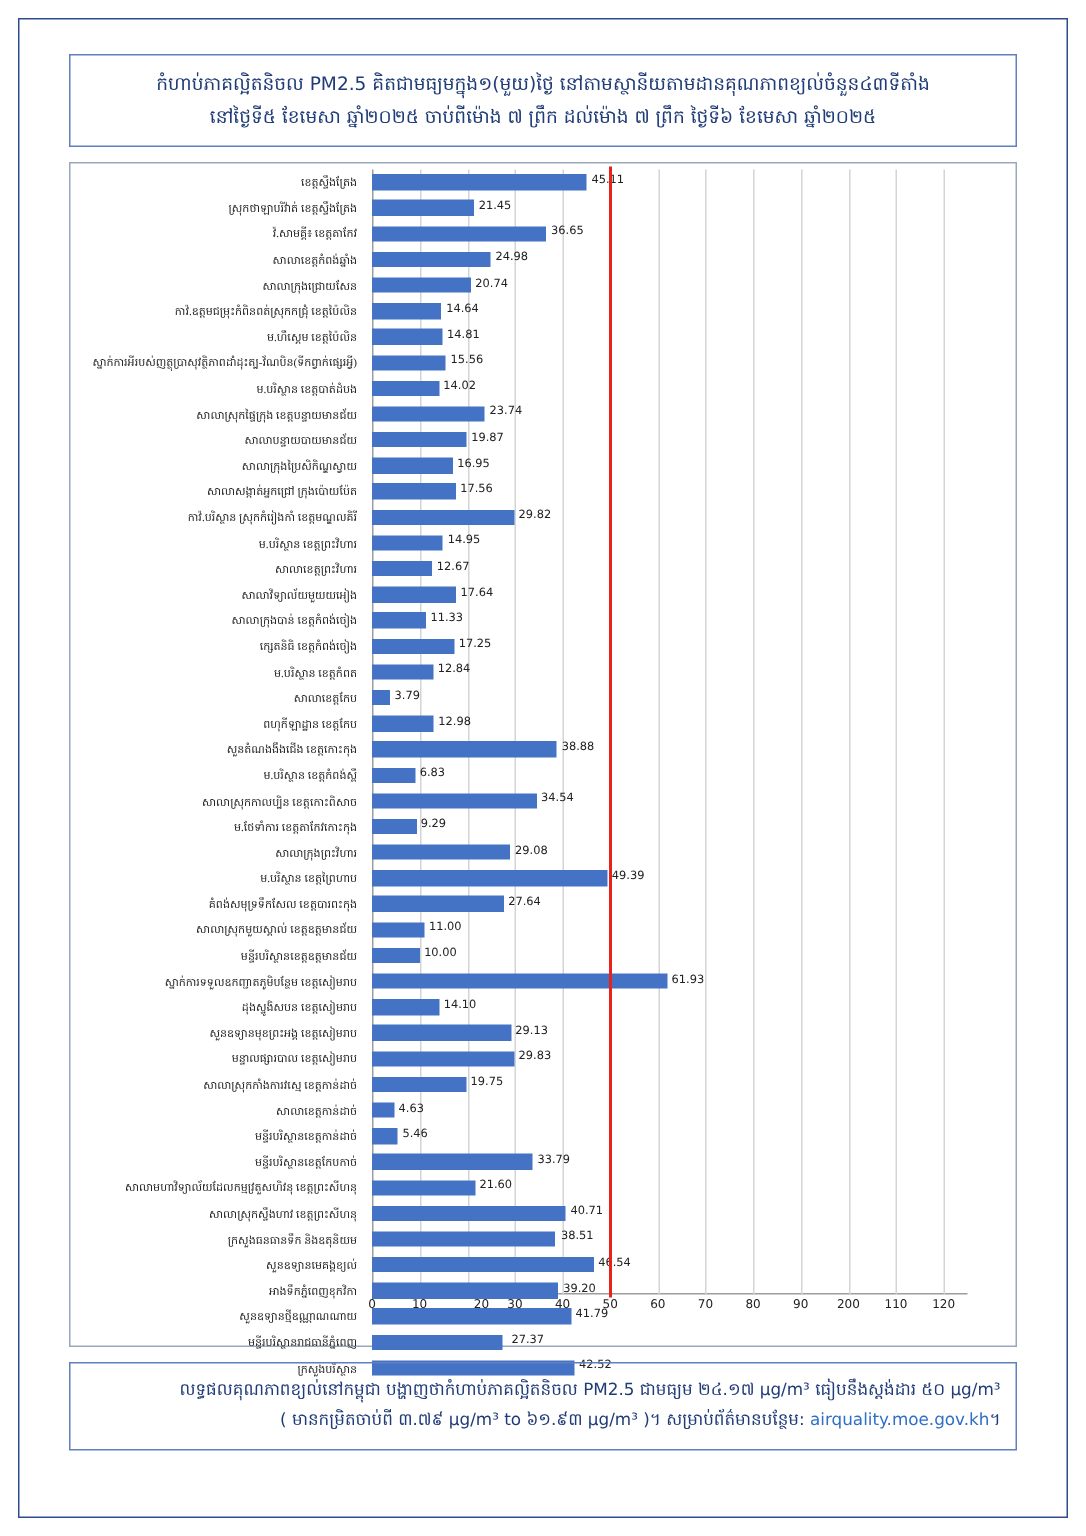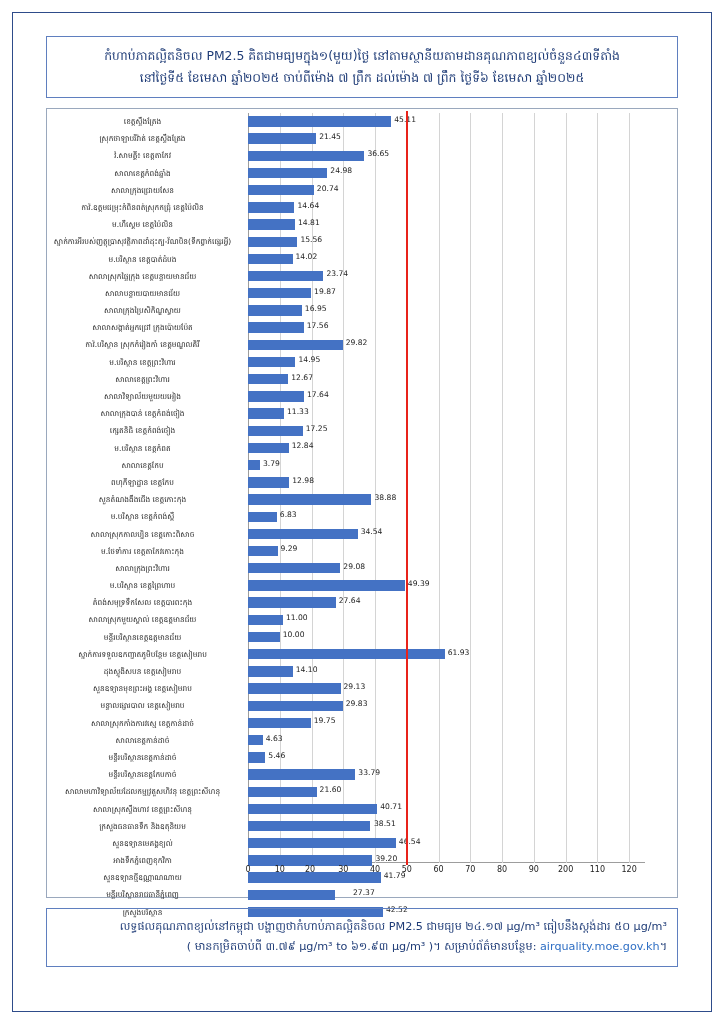--- a/index.html
+++ b/index.html
@@ -72,26 +72,27 @@
   
   .labels {
     position: absolute;
     left: 0px;
     top: 4px;
     width: 196px;
   }
   .labels .lab {
     height: 17.2px;
     line-height: 17.2px;
-    text-align: center;
+    text-align: right;
     padding-right: 5px;
     font-size: 7.4px;
     color: #222;
     white-space: nowrap;
     overflow: hidden;
+    font-family: Liberation Serif, serif;
   }
 
   
   .plot {
     position: absolute;
     left: 201px;
     top: 4px;
     width: 397px;
     height: 768px;
   }
@@ -428,32 +429,32 @@
             <div class="bar-row">
               <div class="bar" style="width: 124.499px; background: rgb(68, 114, 196);"></div>
               <div class="bar-val" style="left: 127.499px;">39.20</div>
             </div>
             <div class="bar-row">
               <div class="bar" style="width: 132.725px; background: rgb(68, 114, 196);"></div>
               <div class="bar-val" style="left: 135.725px;">41.79</div>
             </div>
             <div class="bar-row">
               <div class="bar" style="width: 86.9271px; background: rgb(68, 114, 196);"></div>
-              <div class="bar-val" style="left: 105px;">27.37</div>
+              <div class="bar-val" style="left: 93px;">27.37</div>
             </div>
             <div class="bar-row">
               <div class="bar" style="width: 135.044px; background: rgb(68, 114, 196);"></div>
               <div class="bar-val" style="left: 138.044px;">42.52</div>
             </div>
           </div>
           <div class="threshold" style="left: 157.8px; background: rgb(232, 35, 26);"></div>
           <div class="xticks">
             <span class="xtick" style="left: 0px;">0</span>
             <span class="xtick" style="left: 31.76px;">10</span>
-            <span class="xtick" style="left: 62px;">20</span>
+            <span class="xtick" style="left: 73px;">20</span>
             <span class="xtick" style="left: 95.28px;">30</span>
             <span class="xtick" style="left: 127.04px;">40</span>
             <span class="xtick" style="left: 158.8px;">50</span>
             <span class="xtick" style="left: 190.56px;">60</span>
             <span class="xtick" style="left: 222.32px;">70</span>
             <span class="xtick" style="left: 254.08px;">80</span>
             <span class="xtick" style="left: 285.84px;">90</span>
             <span class="xtick" style="left: 317.6px;">200</span>
             <span class="xtick" style="left: 349.36px;">110</span>
             <span class="xtick" style="left: 381.12px;">120</span>

